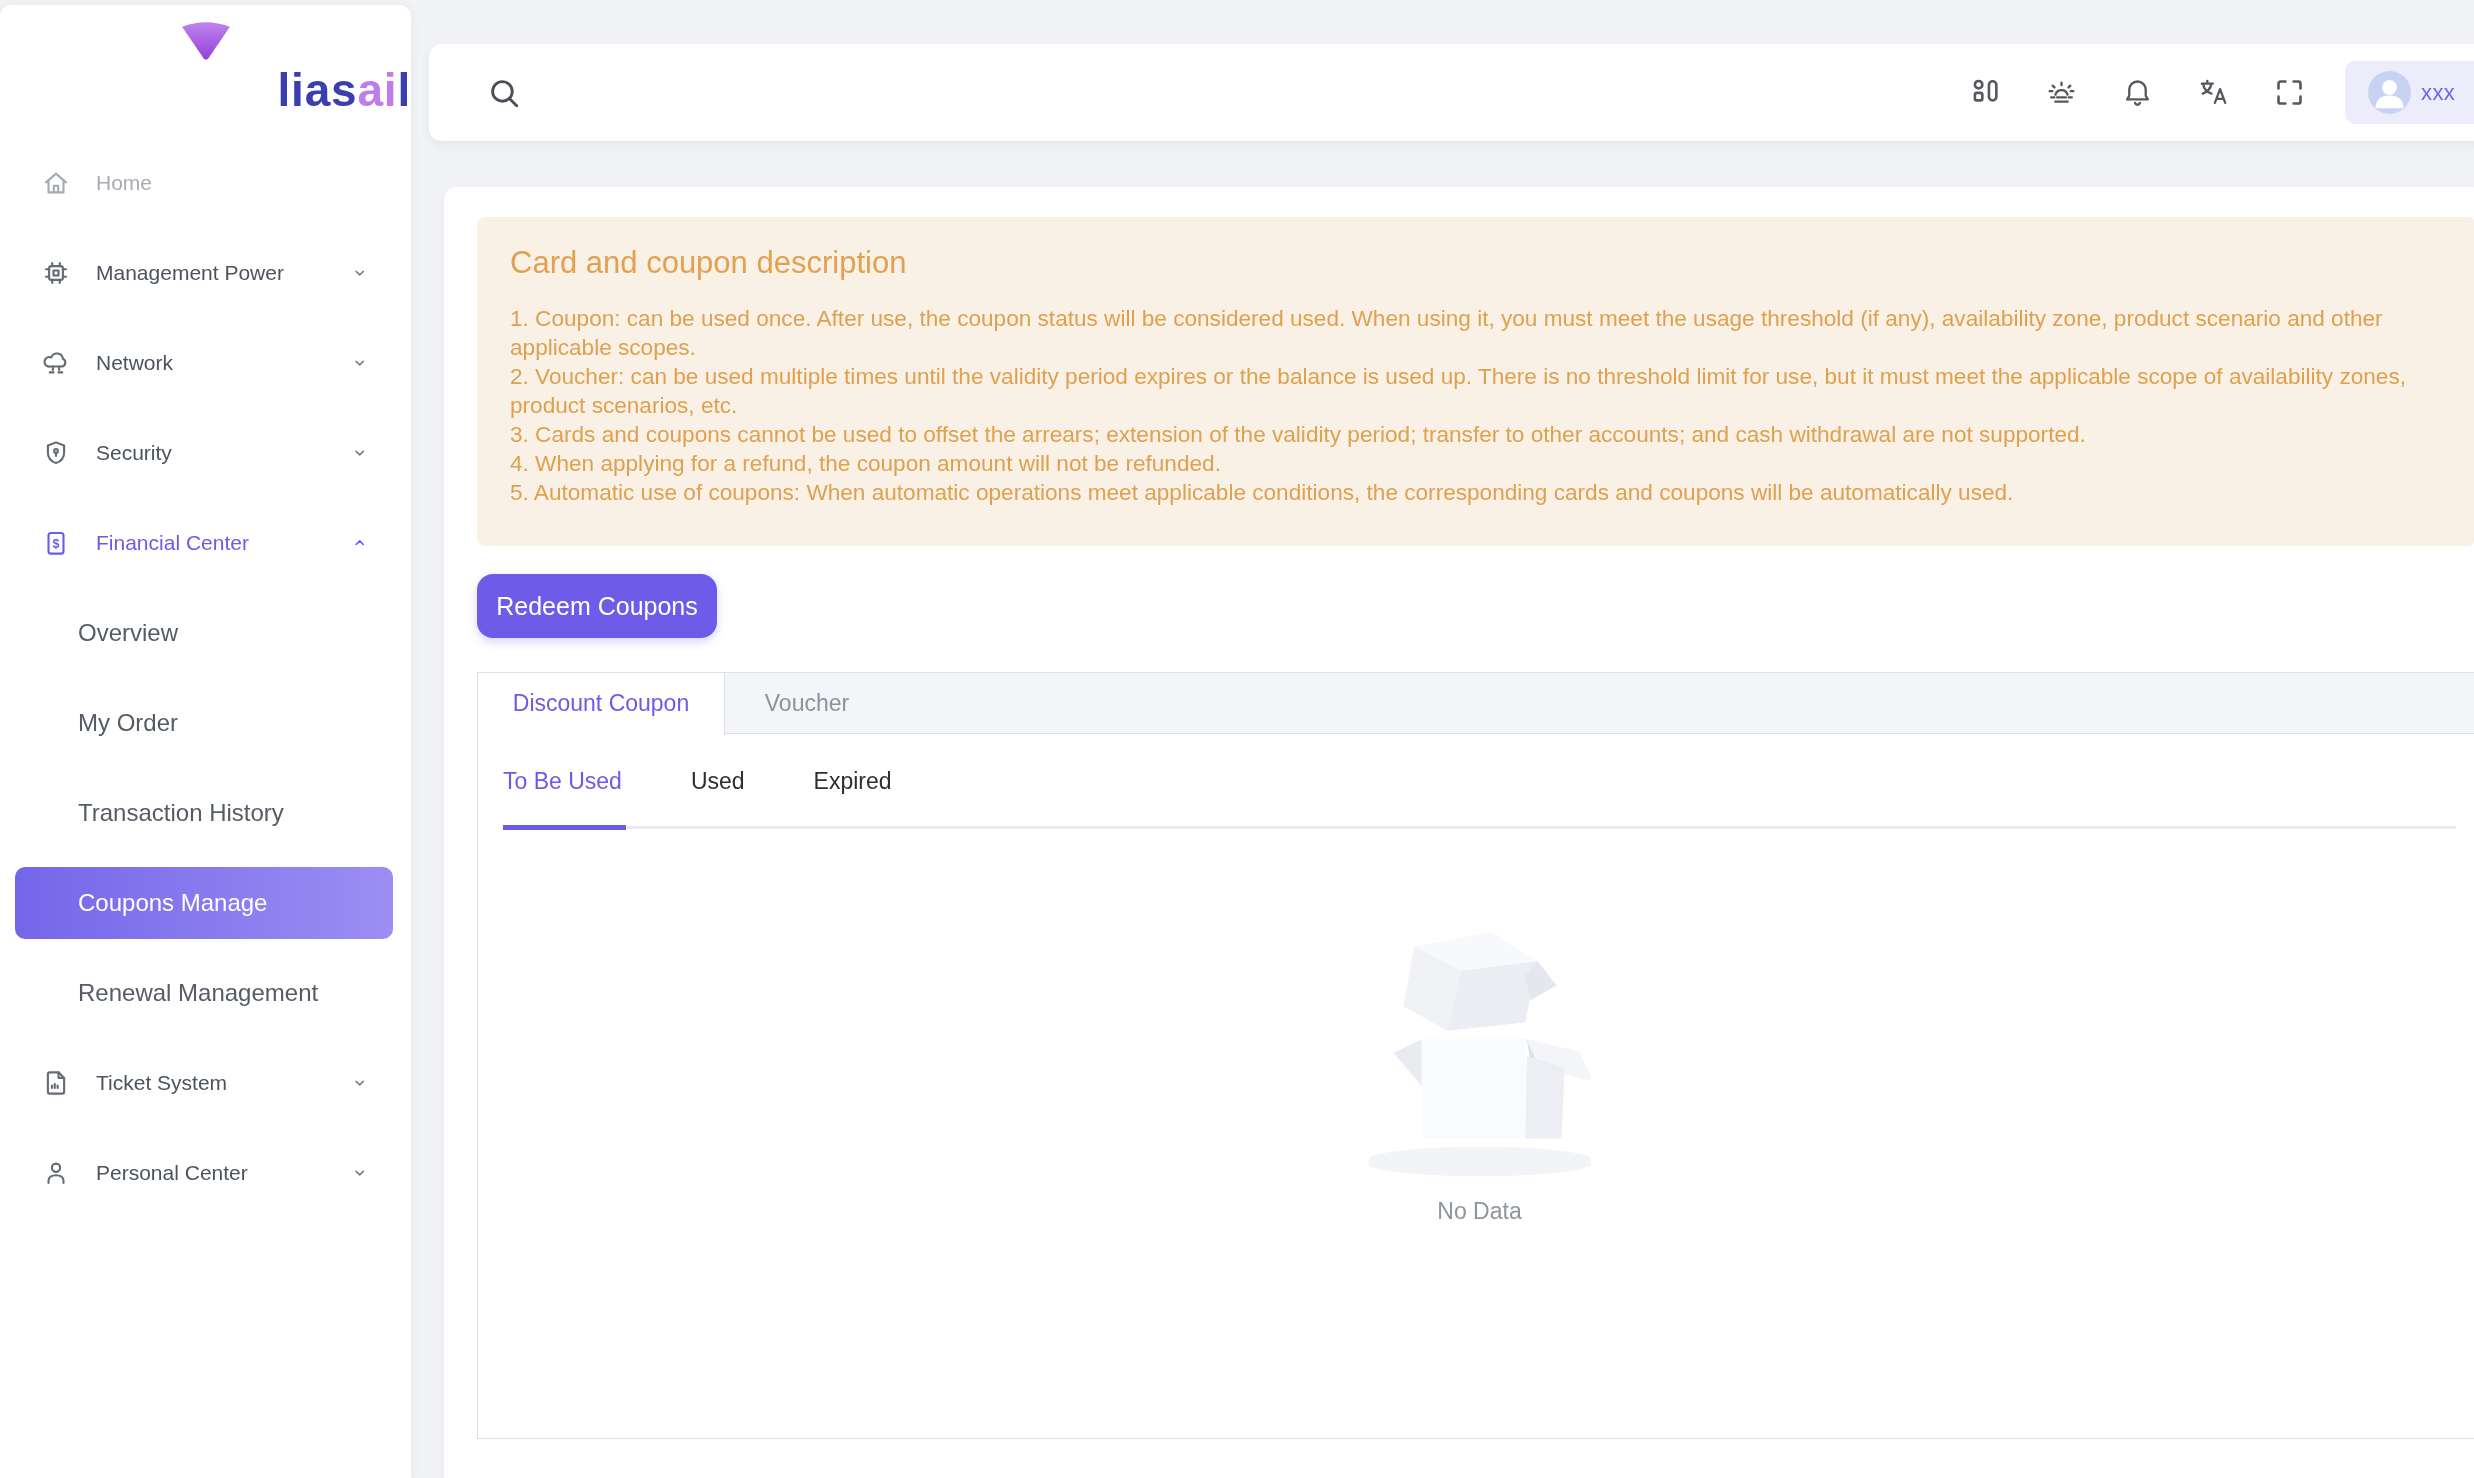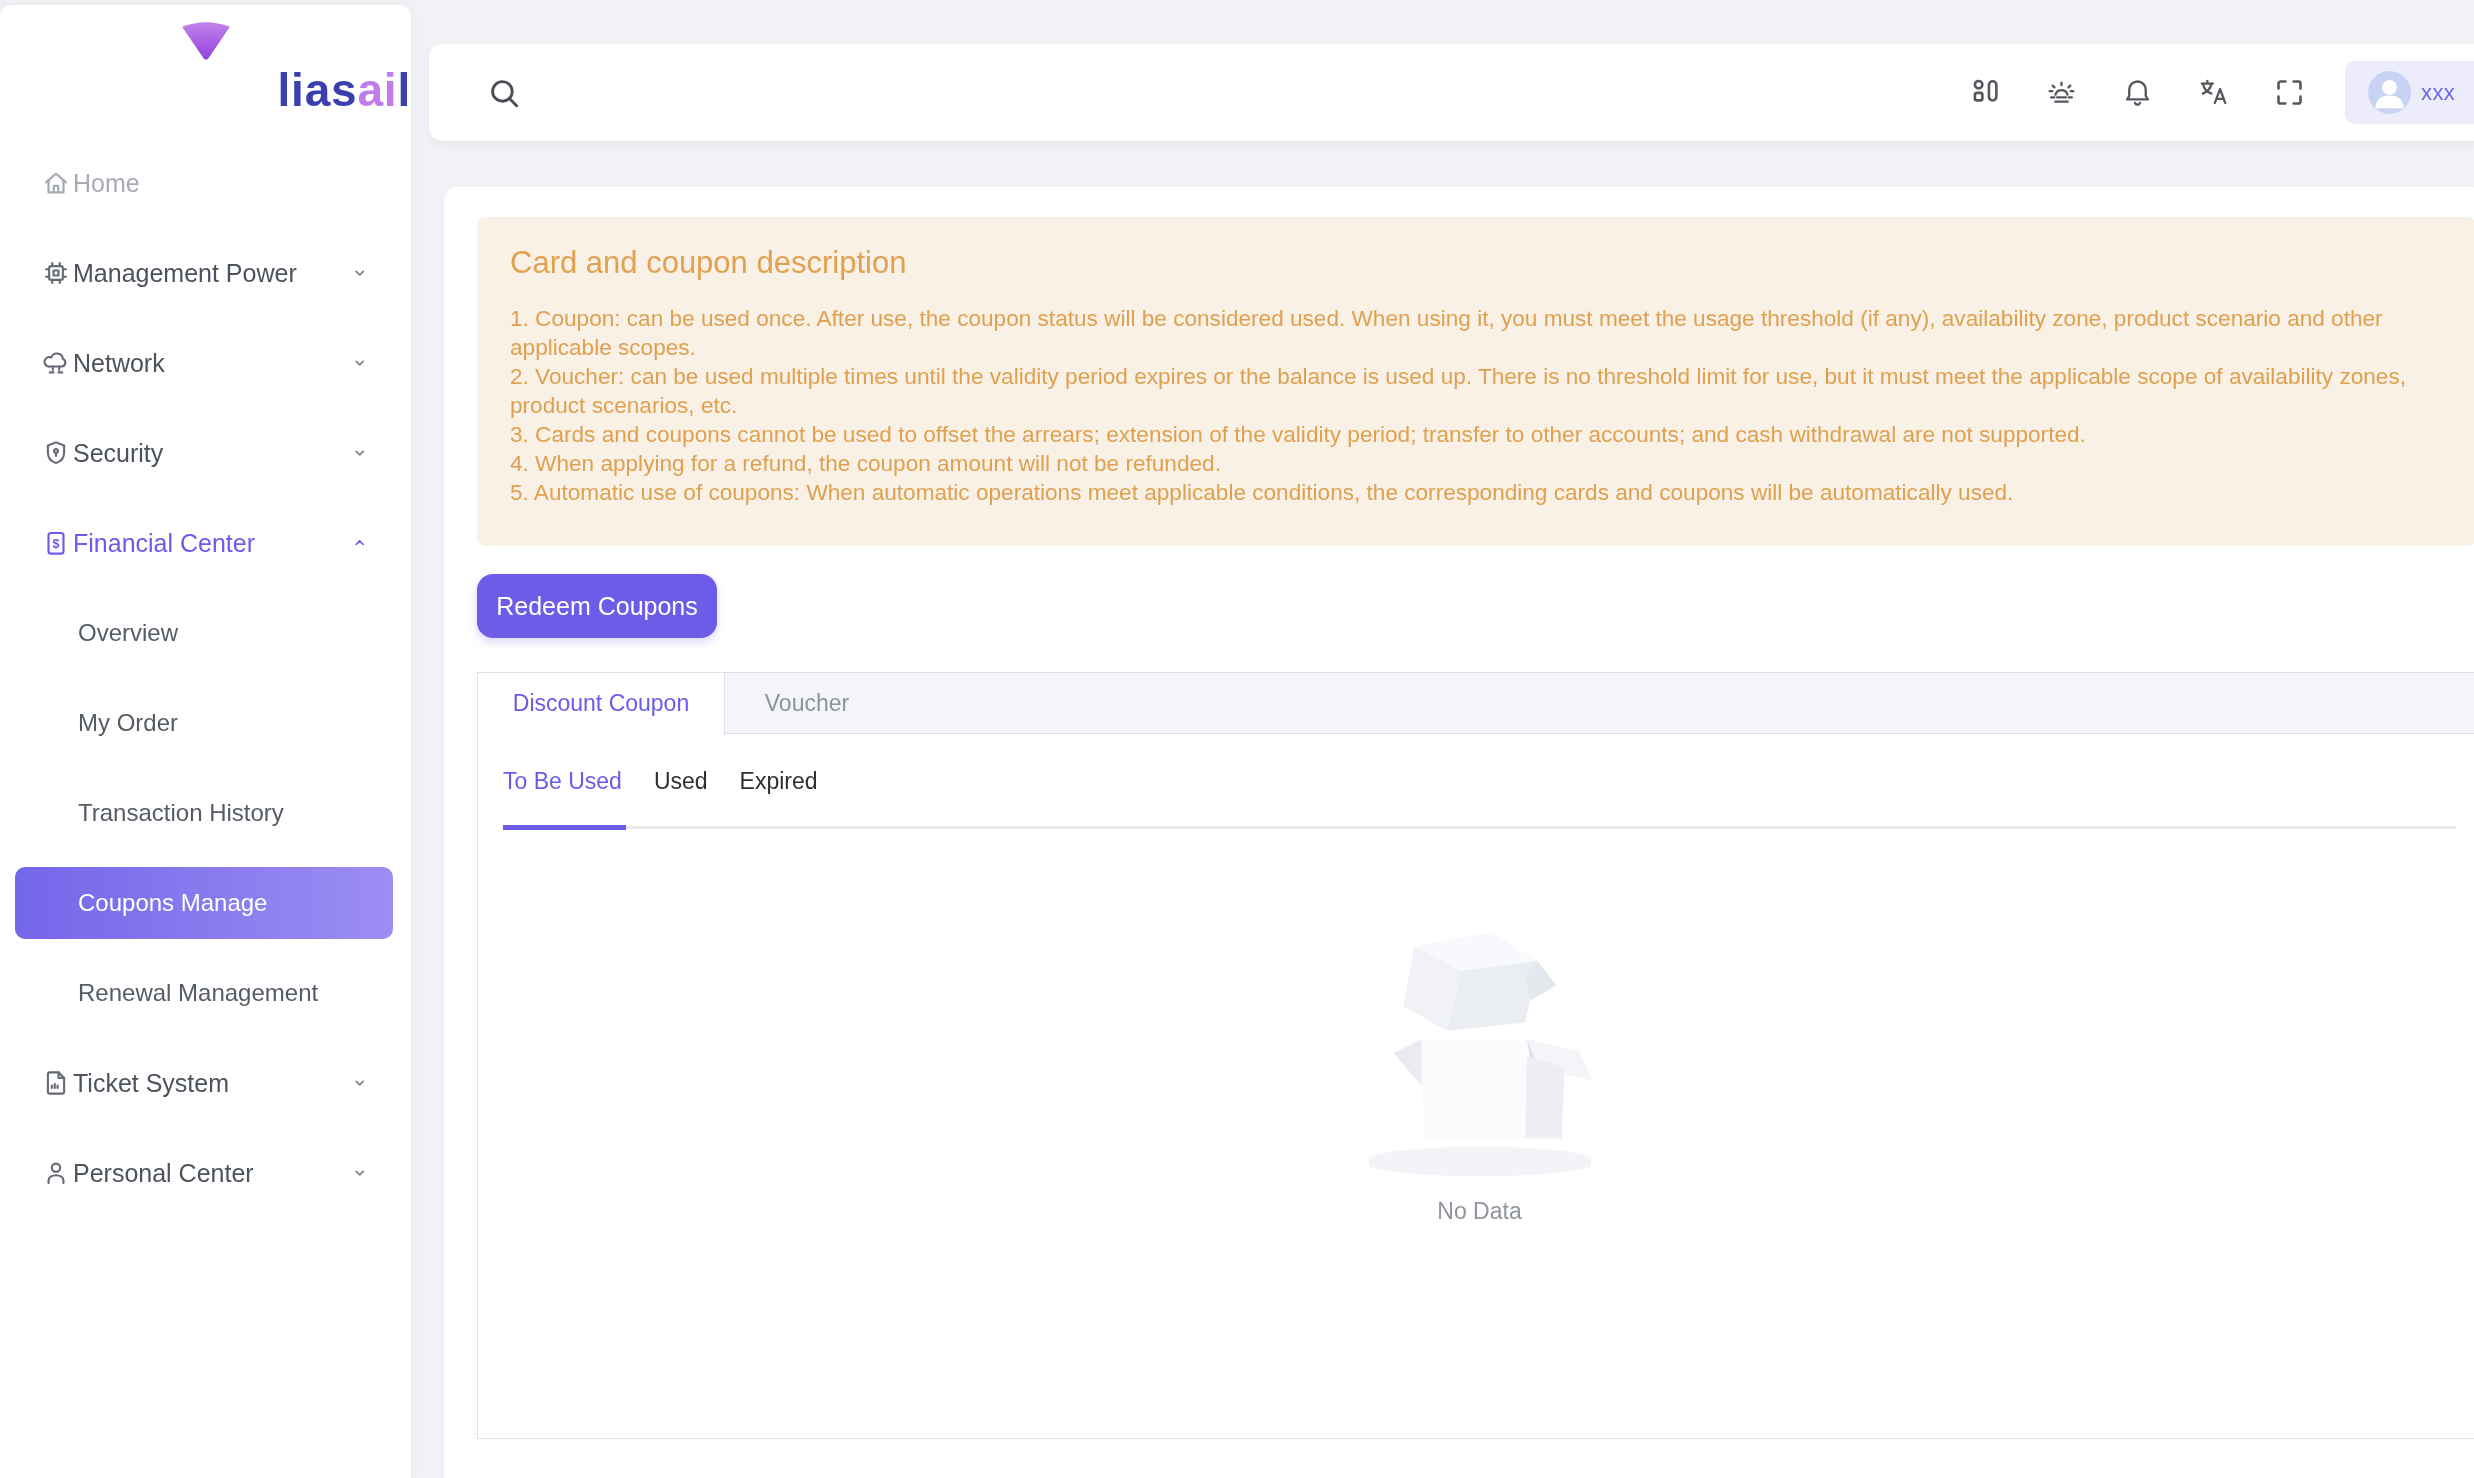--- a/index.html
+++ b/index.html
@@ -11,21 +11,21 @@
   .sidebar { position:absolute; left:0; top:5px; width:411px; height:1474px;
              background:#fff; border-radius:11.5px 11.5px 0 0;
              box-shadow:0 0 11.5px rgba(30,35,60,.05); }
   .logo { position:absolute; top:16.4px; left:0; width:100%; text-align:right; cursor:pointer; }
   .logo-cone { margin:0 auto 1.6px; width:54px; height:41px; }
   .logo-text { font-size:46px; font-weight:800; letter-spacing:0.8px; line-height:53px; }
   .nav { position:absolute; top:133px; left:0; right:0; }
   .nav-row { position:relative; height:90px; display:flex; align-items:center; cursor:pointer; }
   .nicon { position:absolute; left:41px; width:30px; height:30px; }
   .nicon svg { width:30px; height:30px; }
-  .nlabel { position:absolute; left:73px; font-size:25px; white-space:nowrap; }
+  .nlabel { position:absolute; left:96px; font-size:21px; white-space:nowrap; }
   .chev { position:absolute; left:349px; width:21.4px; height:21.4px; color:#7b8087; }
   .chev svg { width:21.4px; height:21.4px; }
   .row-main { color:#4d535d; }
   .row-main .nicon { color:#666b73; }
   .row-home { color:#a7abb3; } .row-home .nicon { color:#a7abb3; }
   .row-active { color:#6b5be8; } .row-active .nicon, .row-active .chev { color:#6b5be8; }
   .row-child .nlabel { left:78px; font-size:24px; color:#565c66; }
   .pill { position:absolute; left:15px; right:18px; top:9px; bottom:9px; border-radius:10px;
           background:linear-gradient(90deg,#7466e9,#9c8ef3); }
   .row-selected .nlabel { color:#fff; z-index:1; }
@@ -60,21 +60,21 @@
             box-shadow:0 3.3px 8.2px rgba(110,92,232,.25); }
 
   .tabbox { position:absolute; left:33px; top:485px; width:2004px; height:767px;
             border:1.6px solid #dde1e7; background:#fff; }
   .tabhead { display:flex; height:61px; background:#f3f5f8; border-bottom:1.6px solid #dde1e7; }
   .tab { font-size:23px; text-align:center; line-height:61px; cursor:pointer; }
   .tab-active { width:247px; background:#fff; border-right:1.6px solid #dde1e7;
                 height:63px; margin-bottom:-1.6px; color:#6b5be8; }
   .tab-inactive { width:164px; color:#8d929b; }
 
-  .subtabs { position:absolute; left:25px; top:95px; display:flex; gap:32px; }
+  .subtabs { position:absolute; left:25px; top:95px; display:flex; gap:69px; }
   .subtab { font-size:23px; color:#2d2f34; cursor:pointer; }
   .subtab-active { color:#6b5be8; }
   .track { position:absolute; left:25px; top:153px; width:1953px; height:3.3px; background:#e9ebef; }
   .trackbar { position:absolute; left:0; top:-0.8px; width:123px; height:5px; background:#6b5be8; }
 
   .empty { position:absolute; left:25px; top:255px; width:1953px; text-align:center; }
   .empty svg { margin:0 auto; }
   .empty-text { margin-top:15px; font-size:23px; color:#8f949d; }
 </style>
 </head>

